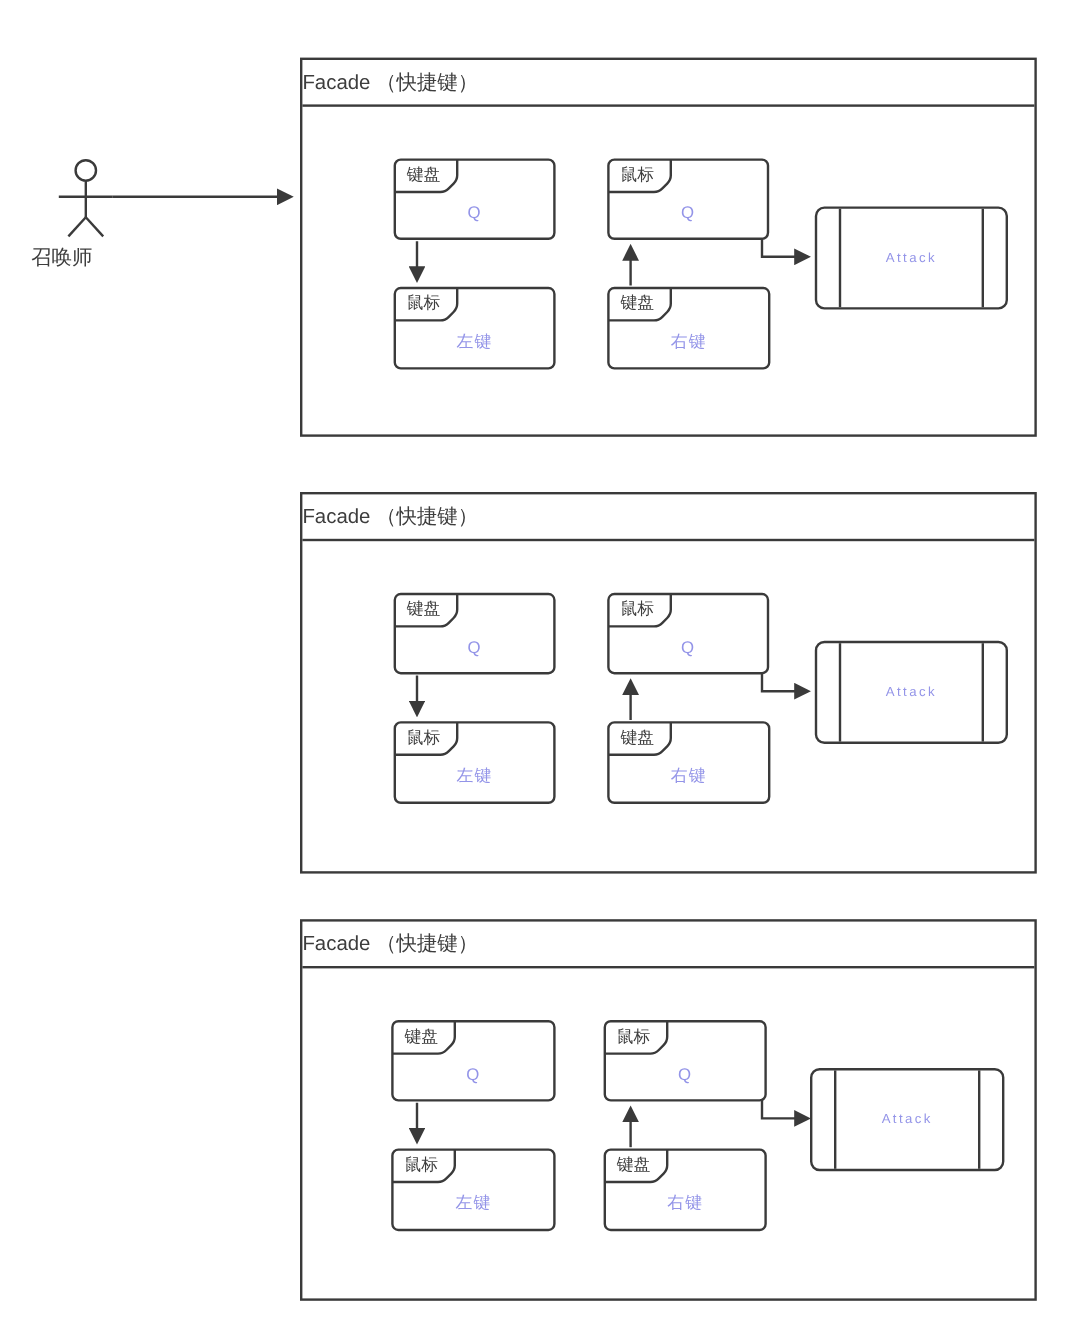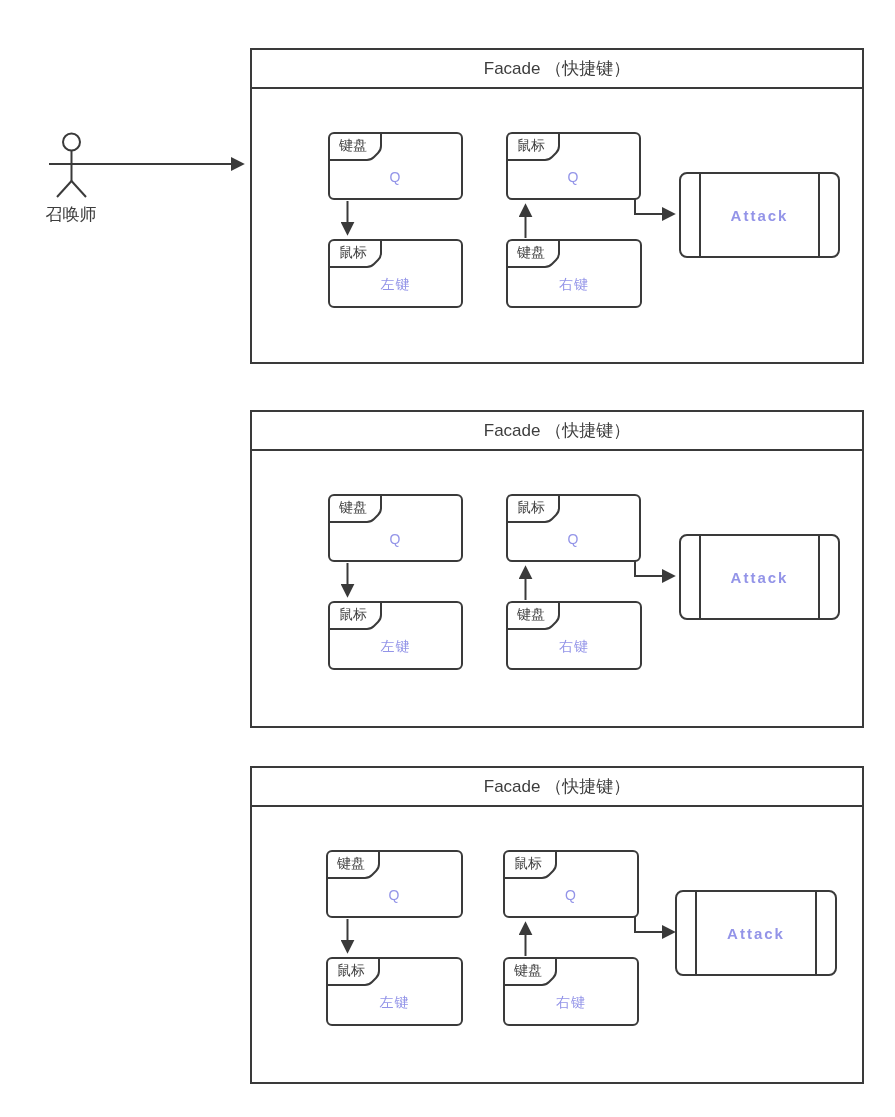--- a/index.html
+++ b/index.html
@@ -19,32 +19,32 @@
     width:895px;height:1117px;
     background:var(--background);
     overflow:hidden;
   }
   .overlay{
     position:absolute;left:0;top:0;width:895px;height:1117px;
     pointer-events:none;
   }
   .actor-label{
     position:absolute;left:26px;top:203px;width:90px;
-    text-align:center;font-size:17px;color:var(--text);
+    font-size:17px;color:var(--text);
   }
   .panel{
     position:absolute;left:250px;width:614px;
     border:2px solid var(--line);
     background:var(--background);
     box-sizing:border-box;
   }
   .panel-header{
     height:37px;line-height:37px;
     border-bottom:2px solid var(--line);
-    text-align:center;
+    text-align:left;
     font-size:17px;color:var(--text);
   }
   .panel-body-svg{
     position:absolute;left:0;top:0;width:610px;height:314px;
     pointer-events:none;
   }
   .nbox{
     position:absolute;
     border:2px solid var(--line);
     border-radius:6px;
@@ -72,21 +72,21 @@
     background:var(--background);
     box-sizing:border-box;
     display:flex;align-items:center;justify-content:center;
   }
   .attack .aline{
     position:absolute;top:0;bottom:0;width:2px;background:var(--line);
   }
   .attack .aline.l{left:18px;}
   .attack .aline.r{right:18px;}
   .attack-label{
-    font-size:15px;letter-spacing:2px;color:var(--accent);font-weight:bold;
+    font-size:11px;letter-spacing:2px;color:var(--accent);
   }
   .stroke{stroke:var(--line);stroke-width:2;fill:none;}
   .fillhead{fill:var(--line);}
   .headfill{fill:#ffffff;}
 </style>
 </head>
 <body>
 
 <div class="canvas">
 

